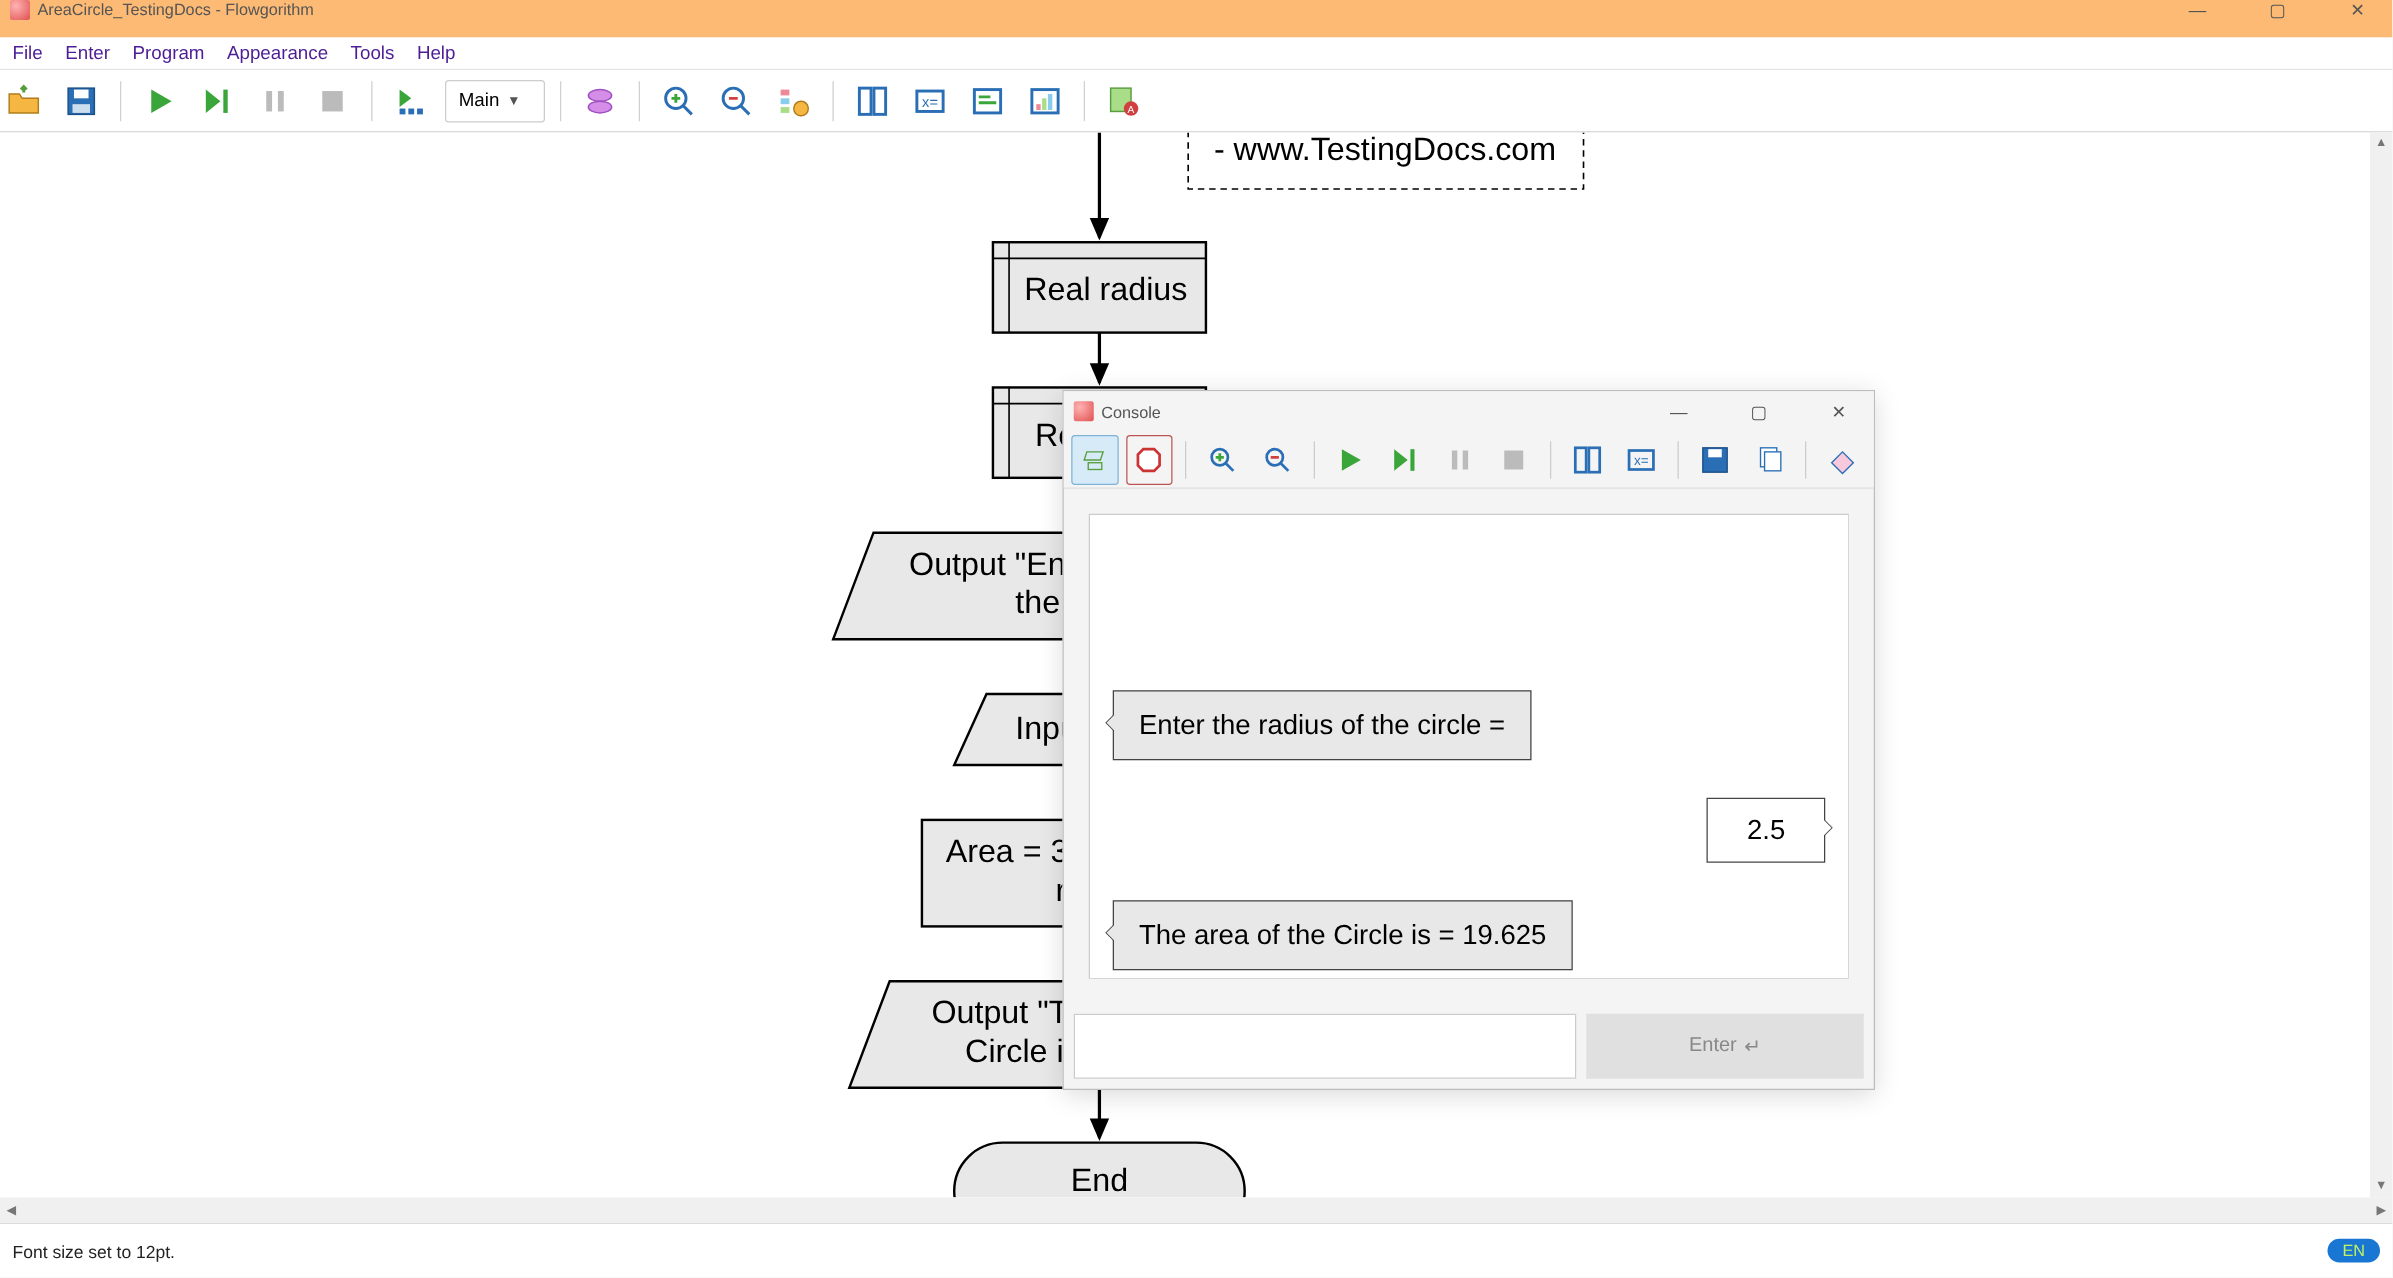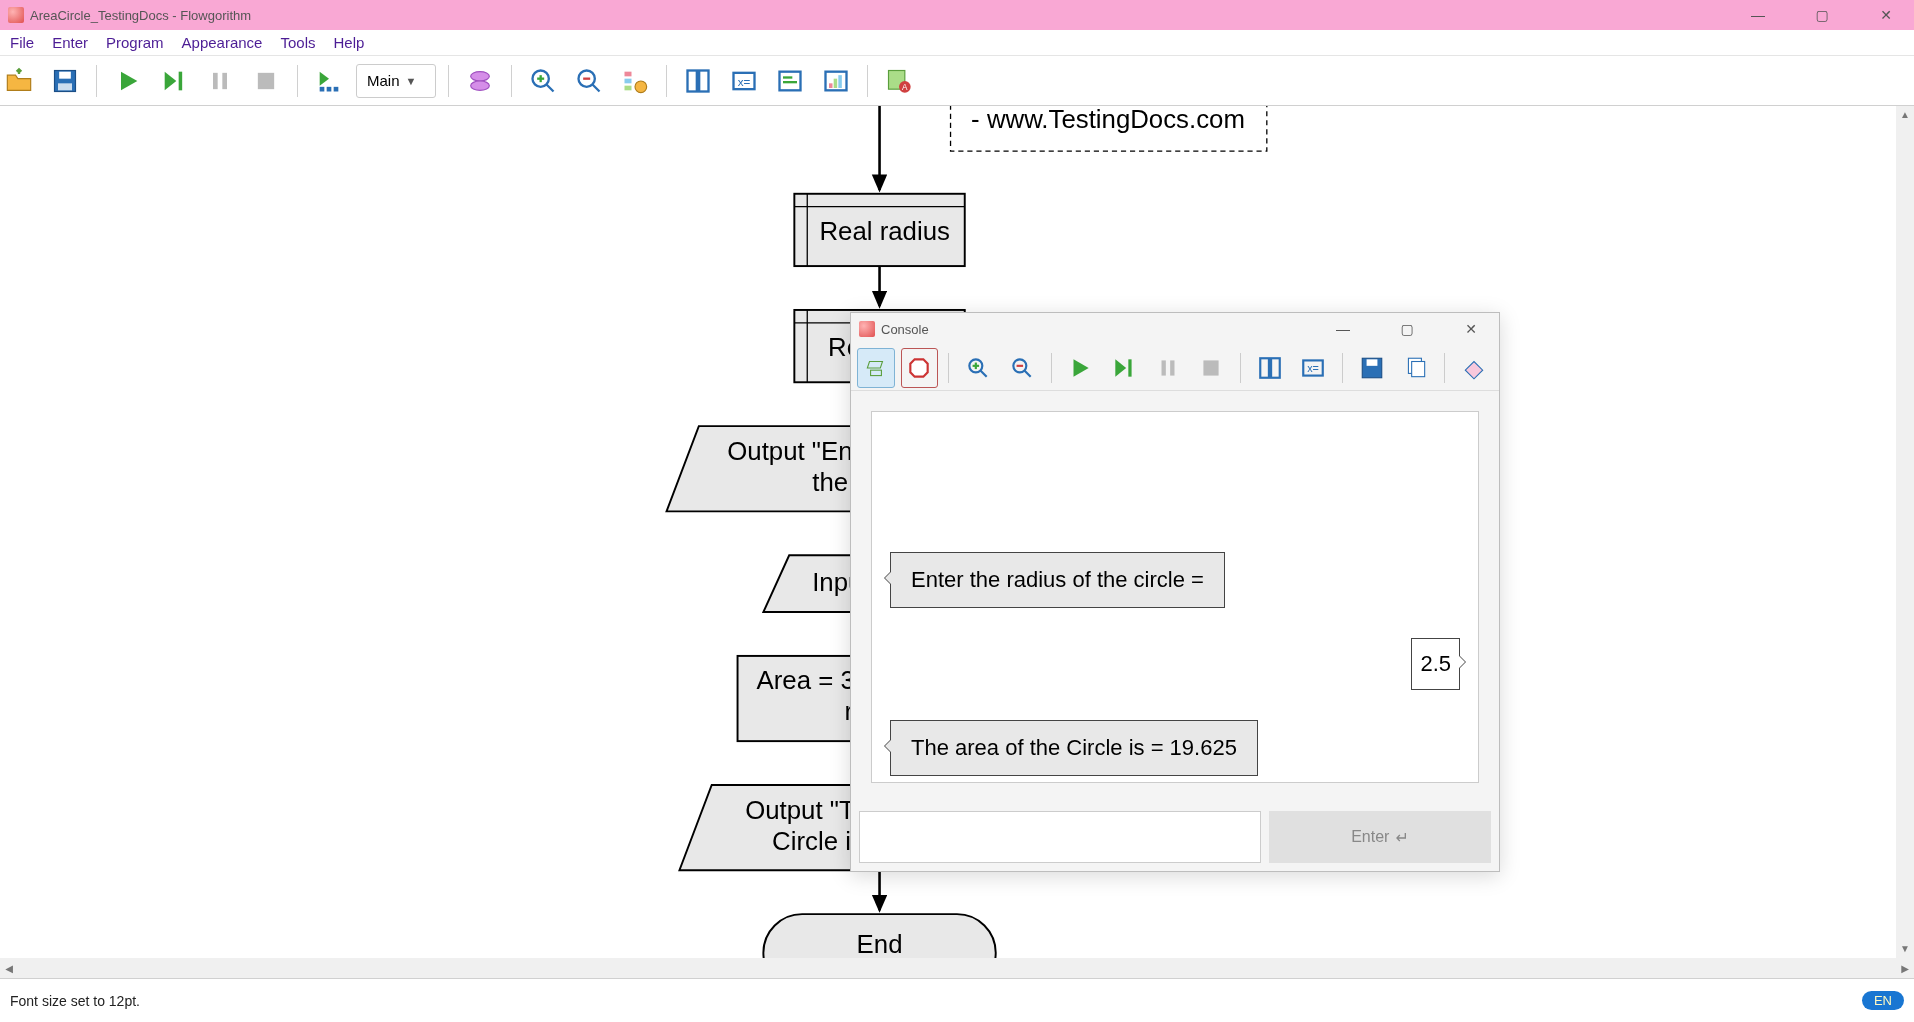--- a/index.html
+++ b/index.html
@@ -9,23 +9,23 @@
     background: #f0f0f0;
     width: 1914px;
     height: 1022px;
     overflow: hidden;
     display: flex;
     flex-direction: column;
   }
   
   .titlebar {
     height: 30px;
-    background: #f9a8d4;
+    background: #fdba74;
     display: flex;
-    align-items: center;
+    align-items: flex-start;
     padding: 0 8px;
     color: #555;
   }
   .titlebar .app-icon {
     width: 16px; height: 16px;
     background: radial-gradient(circle at 30% 30%, #ffb3b3, #e05050);
     border-radius: 2px;
     margin-right: 6px;
   }
   .titlebar .title { flex: 0 0 auto; }
@@ -157,21 +157,21 @@
     left: -12px; top: 19px;
     border: 6px solid transparent;
     border-right-color: #e8e8e8;
   }
   .bubble-in-row { text-align: right; margin-bottom: 30px; }
   .bubble-in {
     position: relative;
     display: inline-block;
     background: #ffffff;
     border: 1px solid #444;
-    padding: 12px 8px;
+    padding: 12px 31px;
     font-size: 22px;
   }
   .bubble-in::before {
     content: "";
     position: absolute;
     right: -14px; top: 16px;
     border: 7px solid transparent;
     border-left-color: #444;
   }
   .bubble-in::after {
@@ -222,21 +222,21 @@
     height: 44px;
     background: #ffffff;
     border-top: 1px solid #d0d0d0;
     display: flex; align-items:center;
     padding: 0 10px;
     font-size: 14px;
     color: #222;
   }
   .statusbar .spacer { flex:1; }
   .lang-pill {
-    background: #1976d2; color:#fef9c3;
+    background: #1976d2; color:#bef264;
     padding: 2px 12px; border-radius: 10px;
     font-size: 13px;
   }
 
   
   .shape-text { font-family: Arial; font-size: 20px; fill:#000; text-anchor: middle; }
   .decl-rect { fill:#e8e8e8; stroke:#000; stroke-width:1.5; }
   .para { fill:#e8e8e8; stroke:#000; stroke-width:1.5; }
   .arrow-line { stroke:#000; stroke-width:2; marker-end:url(#arrowhead); }
   .comment-box { fill:none; stroke:#000; stroke-width:1; stroke-dasharray:4 3; }

